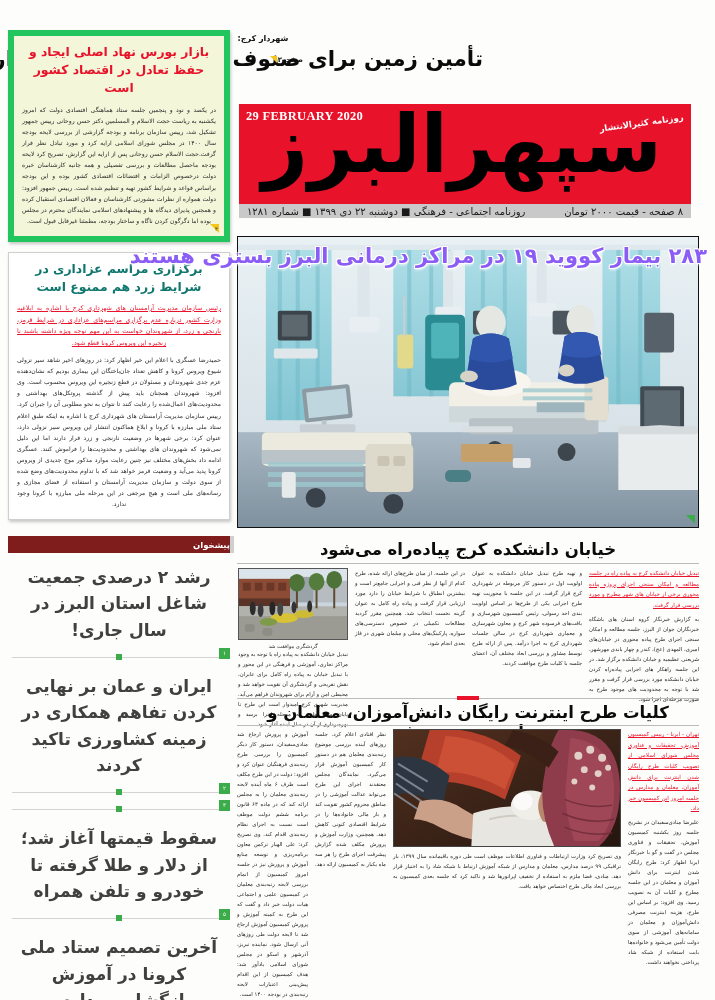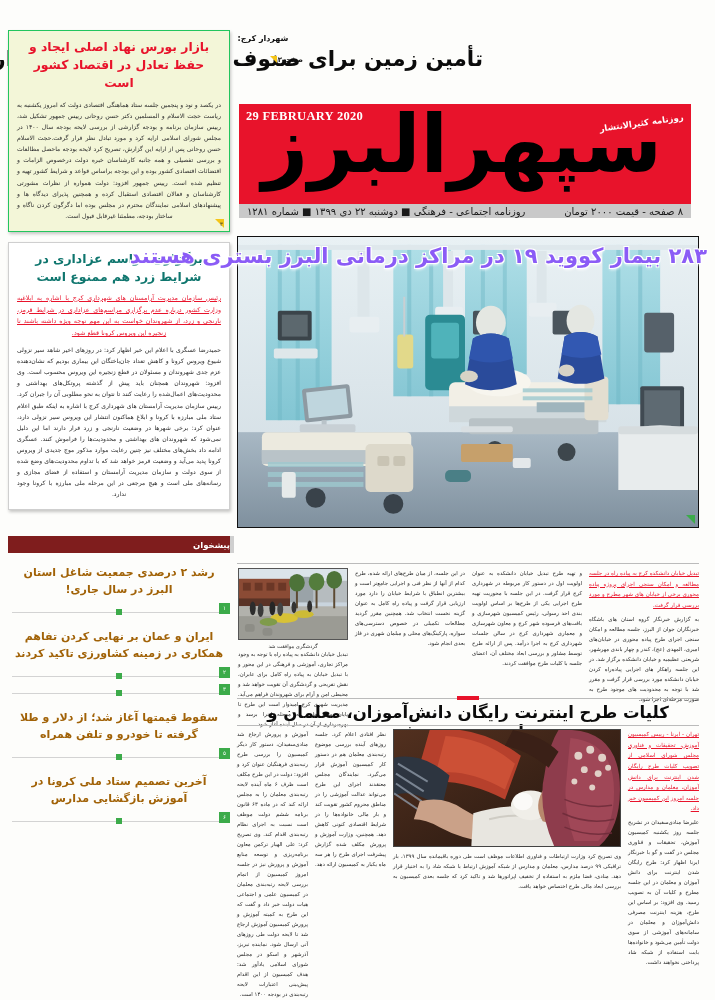--- a/index.html
+++ b/index.html
@@ -112,21 +112,21 @@
   }
 
   
   .rail {
     position: absolute;
     left: 8px; top: 30px;
     width: 222px;
   }
   .rail-box {
     background: #f3f6d8;
-    border: 1px solid #22c55e;
+    border: 6px solid #22c55e;
     box-shadow: 1px 2px 3px rgba(0,0,0,0.22);
     padding: 7px 8px 10px 8px;
     margin-bottom: 10px;
     position: relative;
     direction: rtl;
   }
   .rail-headline {
     font-size: 12.4px;
     font-weight: bold;
     color: #e8132b;
@@ -200,23 +200,23 @@
   .pishkhan-bar span {
     font-size: 8.5px;
     font-weight: bold;
     color: #ffffff;
   }
   .pish-item {
     padding: 11px 4px 2px 4px;
     text-align: center;
   }
   .pish-item .ptext {
-    font-size: 11px;
-    font-weight: bold;
-    color: #a16207;
+    font-size: 17px;
+    font-weight: bold;
+    color: #404040;
     line-height: 1.55;
   }
   .pish-sep {
     position: relative;
     height: 13px;
     margin-top: 4px;
   }
   .pish-sep .line {
     position: absolute;
     left: 4px; right: 4px; top: 8px;
@@ -577,20 +577,21 @@
       <rect x="224" y="190" width="52" height="6" rx="2" fill="#d9dfe2"></rect>
 
       <rect x="44" y="236" width="14" height="26" rx="3" fill="#e6eaea"></rect>
       <rect x="276" y="222" width="18" height="10" rx="2" fill="#e4e8ea"></rect>
       <rect x="208" y="234" width="26" height="12" rx="5" fill="#4a7f86"></rect>
     </svg>
     <div class="photo-corner"></div>
   </div>
   <div class="main-photo-headline">۲۸۳ بیمار کووید ۱۹ در مراکز درمانی البرز بستری هستند</div>
 
+  <div class="mid-head">خیابان دانشکده کرج پیاده‌راه می‌شود</div>
   <div class="mid-rule"></div>
   <div class="mid-grid">
 
     <div class="mid-col">
       <div class="col-lead">تبدیل خیابان دانشکده کرج به پیاده راه در جلسه مطالعه و امکان سنجی اجرای پروژه پیاده محوری برخی از خیابان های شهر مطرح و مورد بررسی قرار گرفت.</div>
       <div class="col-body">به گزارش خبرنگار گروه استان های باشگاه خبرنگاران جوان از البرز، جلسه مطالعه و امکان سنجی اجرای طرح پیاده محوری در خیابان‌های امیری، المهدی (عج)، کندر و چهار باندی مهرشهر، شریعتی عظیمیه و خیابان دانشکده برگزار شد. در این جلسه راهکار های اجرایی پیاده‌راه کردن خیابان دانشکده مورد بررسی قرار گرفت و مقرر شد با توجه به محدودیت های موجود طرح به صورت مرحله‌ای اجرا شود.</div>
     </div>
 
     <div class="mid-col">
       <div class="col-body">و تهیه طرح تبدیل خیابان دانشکده به عنوان اولویت اول در دستور کار مربوطه در شهرداری کرج قرار گرفت. در این جلسه با محوریت تهیه طرح اجرایی یکی از طرح‌ها بر اساس اولویت بندی احد رسولی، رئیس کمیسیون شهرسازی و بافت‌های فرسوده شهر کرج و معاون شهرسازی و معماری شهرداری کرج در سالن جلسات شهرداری کرج به اجرا درآمد. پس از ارائه طرح توسط مشاور و بررسی ابعاد مختلف آن، اعضای جلسه با کلیات طرح موافقت کردند.</div>

